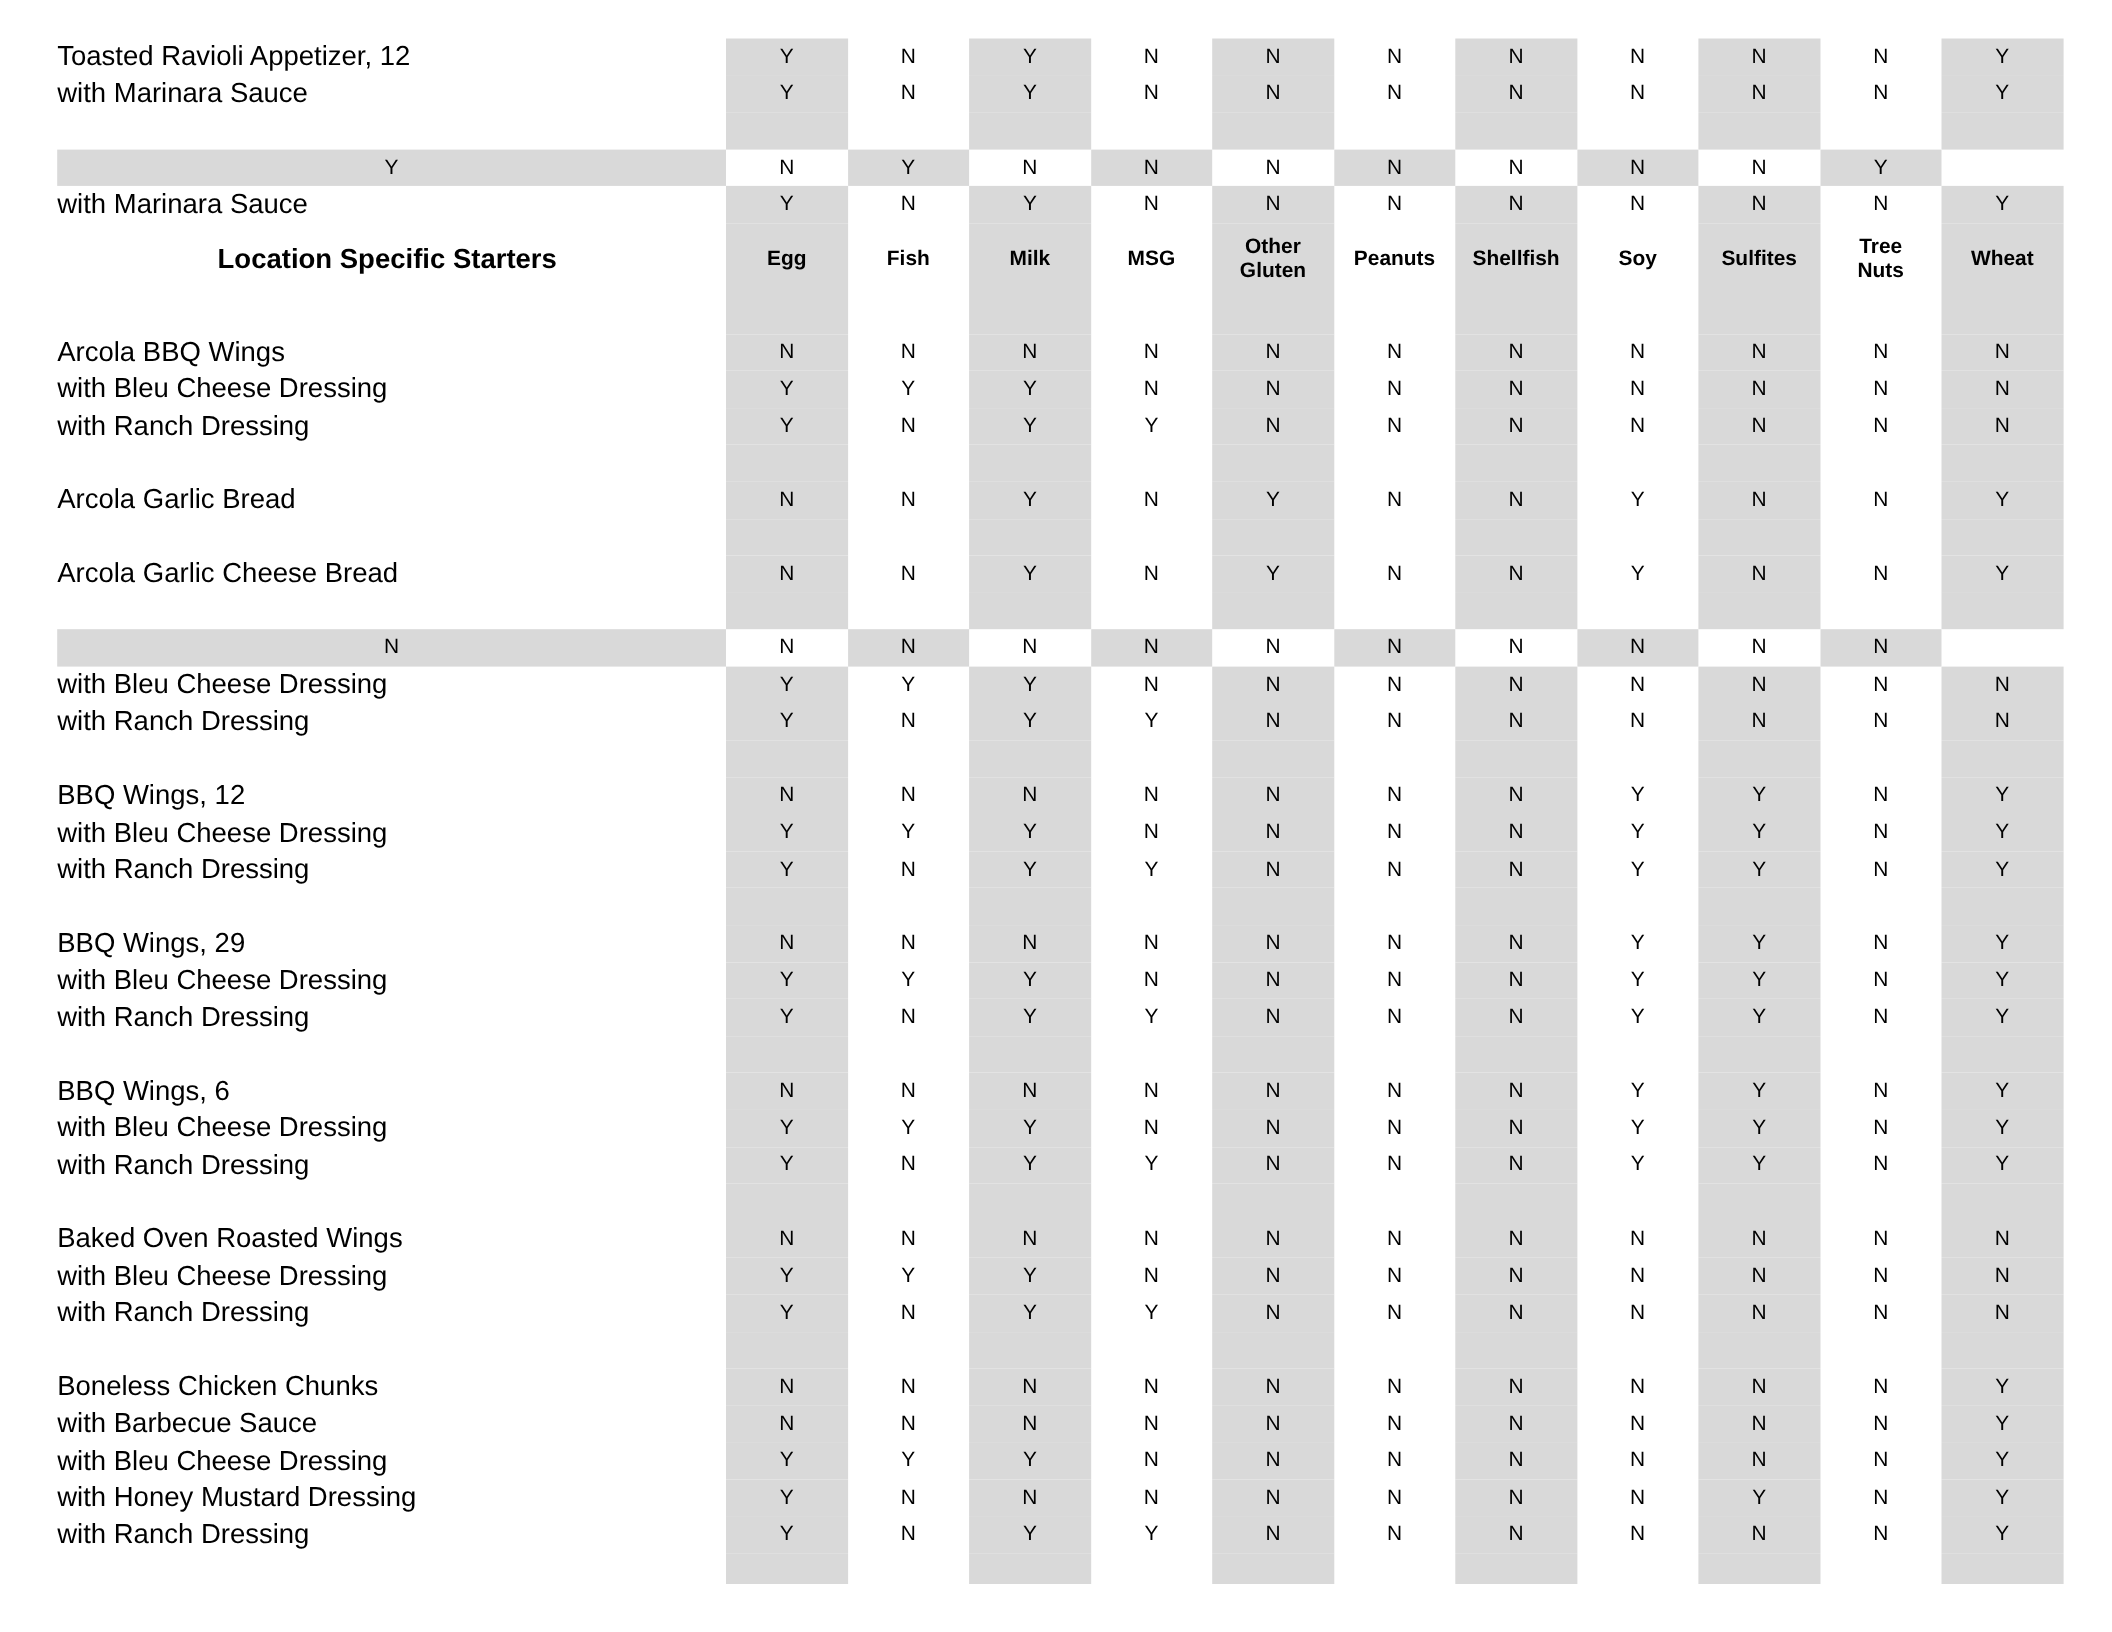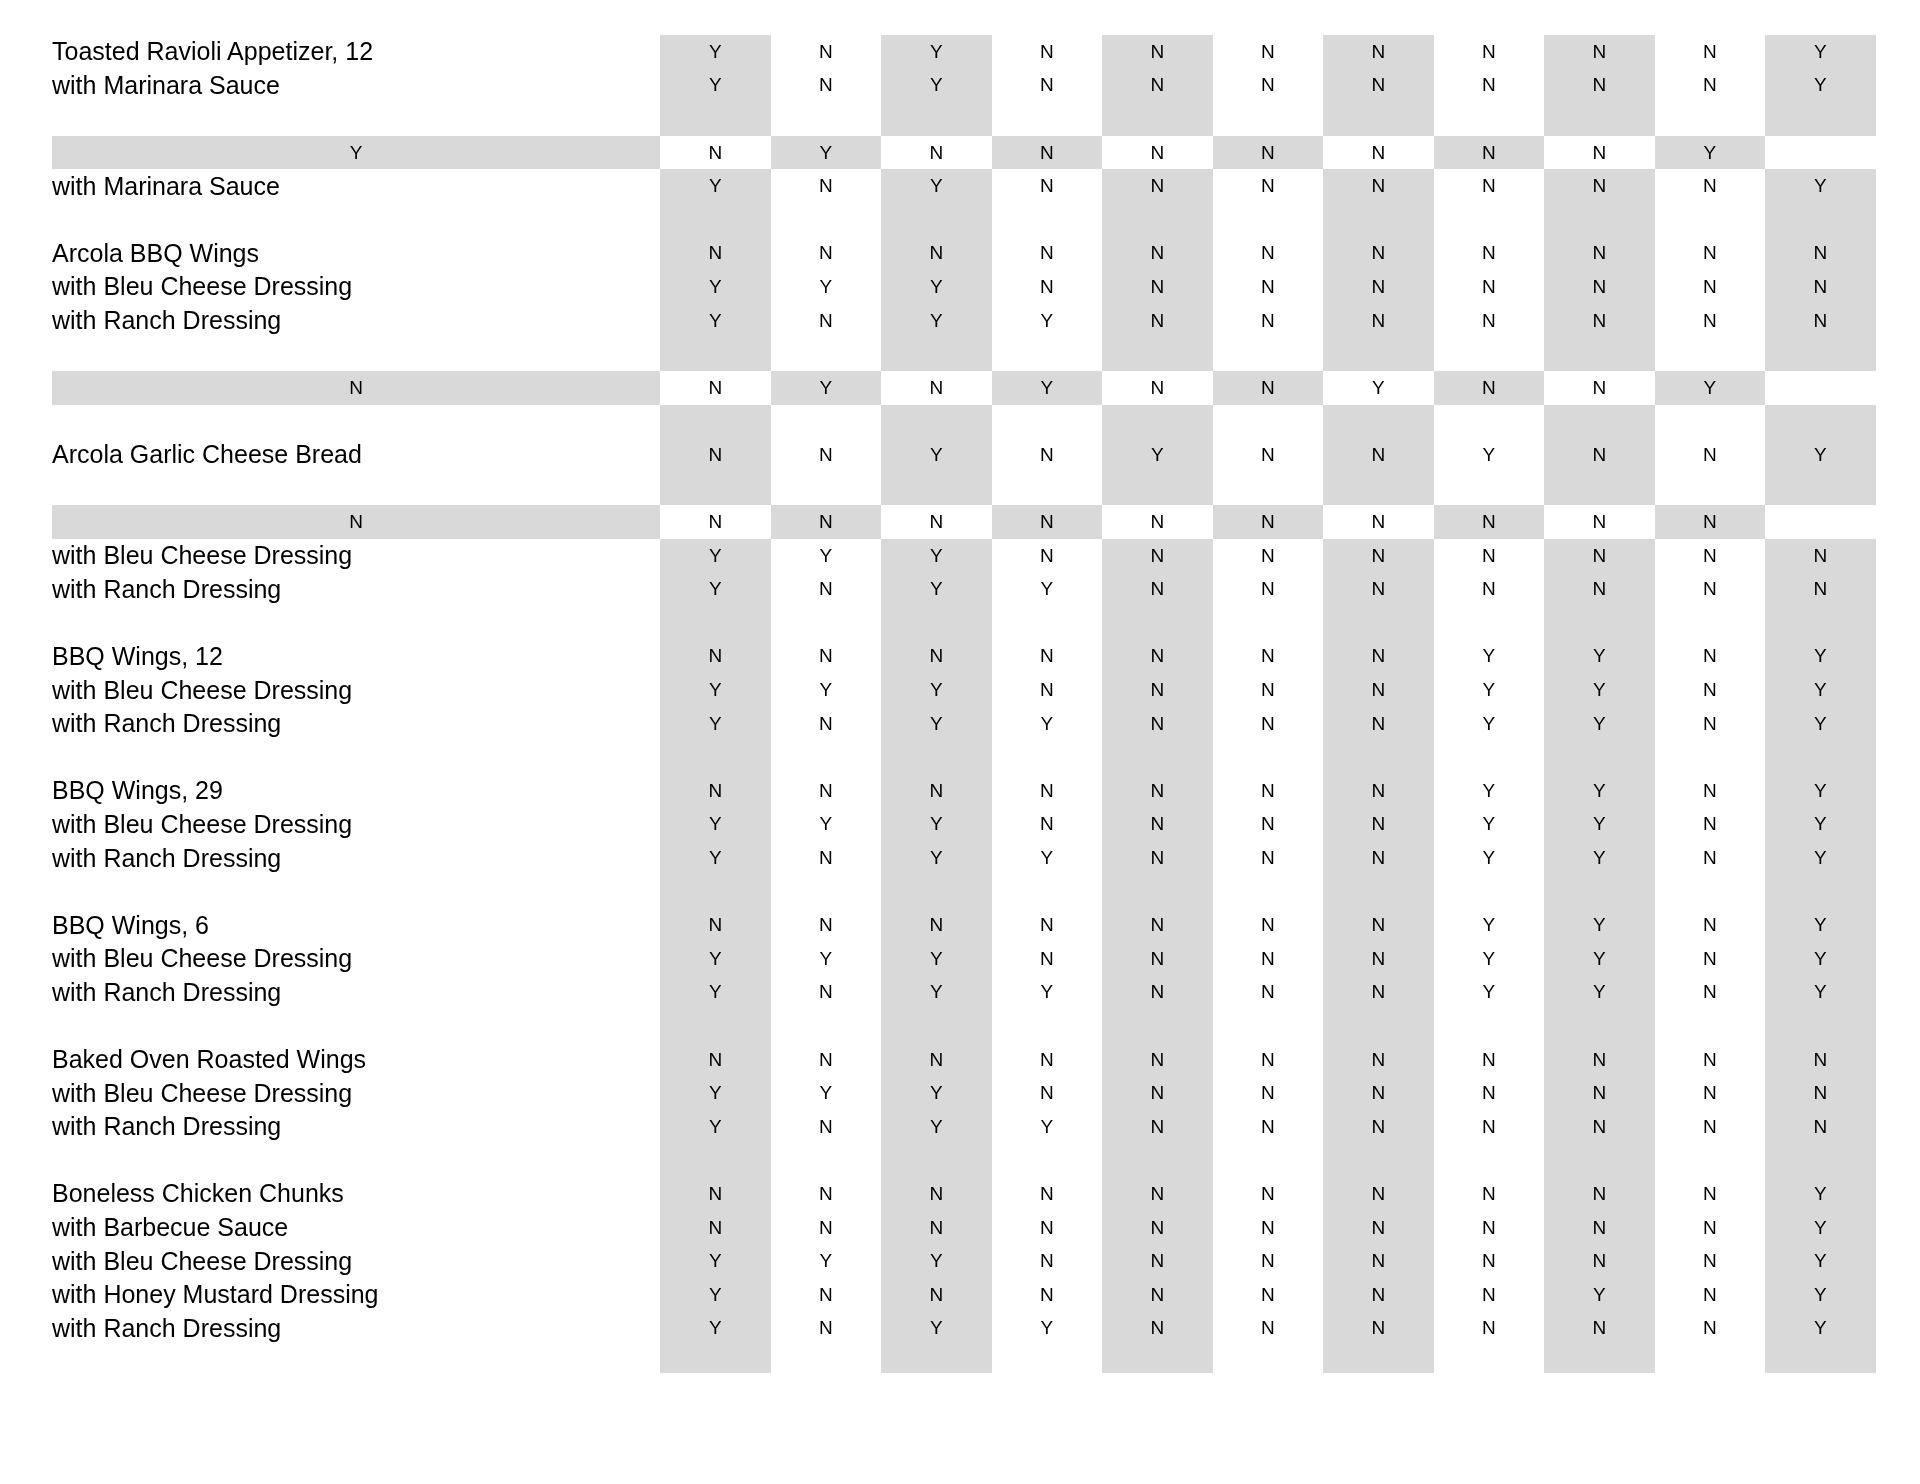--- a/index.html
+++ b/index.html
@@ -120,20 +120,36 @@
         <div class="cell val shaded">Y</div>
         <div class="cell val">N</div>
         <div class="cell val shaded">N</div>
         <div class="cell val">N</div>
         <div class="cell val shaded">N</div>
         <div class="cell val">N</div>
         <div class="cell val shaded">N</div>
         <div class="cell val">N</div>
         <div class="cell val shaded">Y</div>
       </div>
+      <div class="row header">
+        <div class="cell label">Location Specific Starters</div>
+        <div class="cell val shaded colhead">Egg</div>
+        <div class="cell val colhead">Fish</div>
+        <div class="cell val shaded colhead">Milk</div>
+        <div class="cell val colhead">MSG</div>
+        <div class="cell val shaded colhead">Other
+Gluten</div>
+        <div class="cell val colhead">Peanuts</div>
+        <div class="cell val shaded colhead">Shellfish</div>
+        <div class="cell val colhead">Soy</div>
+        <div class="cell val shaded colhead">Sulfites</div>
+        <div class="cell val colhead">Tree
+Nuts</div>
+        <div class="cell val shaded colhead">Wheat</div>
+      </div>
       <div class="row blank">
         <div class="cell label"></div>
         <div class="cell val shaded"></div>
         <div class="cell val"></div>
         <div class="cell val shaded"></div>
         <div class="cell val"></div>
         <div class="cell val shaded"></div>
         <div class="cell val"></div>
         <div class="cell val shaded"></div>
         <div class="cell val"></div>
@@ -191,20 +207,21 @@
         <div class="cell val"></div>
         <div class="cell val shaded"></div>
         <div class="cell val"></div>
         <div class="cell val shaded"></div>
         <div class="cell val"></div>
         <div class="cell val shaded"></div>
         <div class="cell val"></div>
         <div class="cell val shaded"></div>
       </div>
       <div class="row item">
+        <div class="cell label">Arcola Garlic Bread</div>
         <div class="cell val shaded">N</div>
         <div class="cell val">N</div>
         <div class="cell val shaded">Y</div>
         <div class="cell val">N</div>
         <div class="cell val shaded">Y</div>
         <div class="cell val">N</div>
         <div class="cell val shaded">N</div>
         <div class="cell val">Y</div>
         <div class="cell val shaded">N</div>
         <div class="cell val">N</div>

